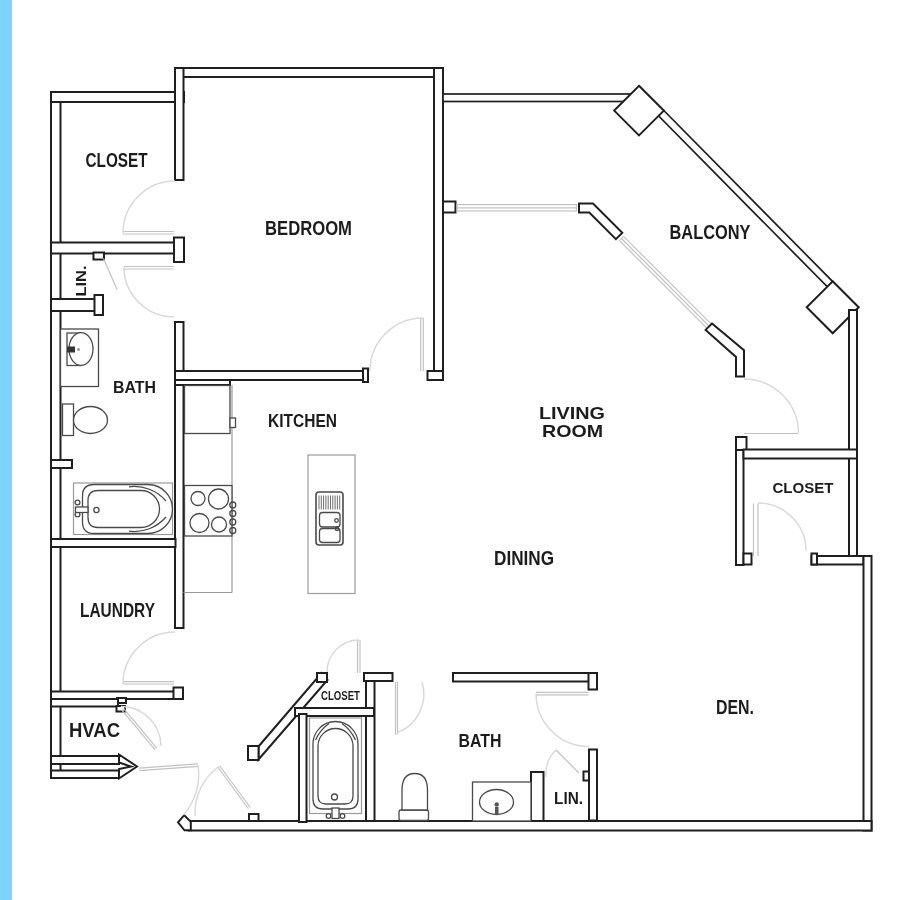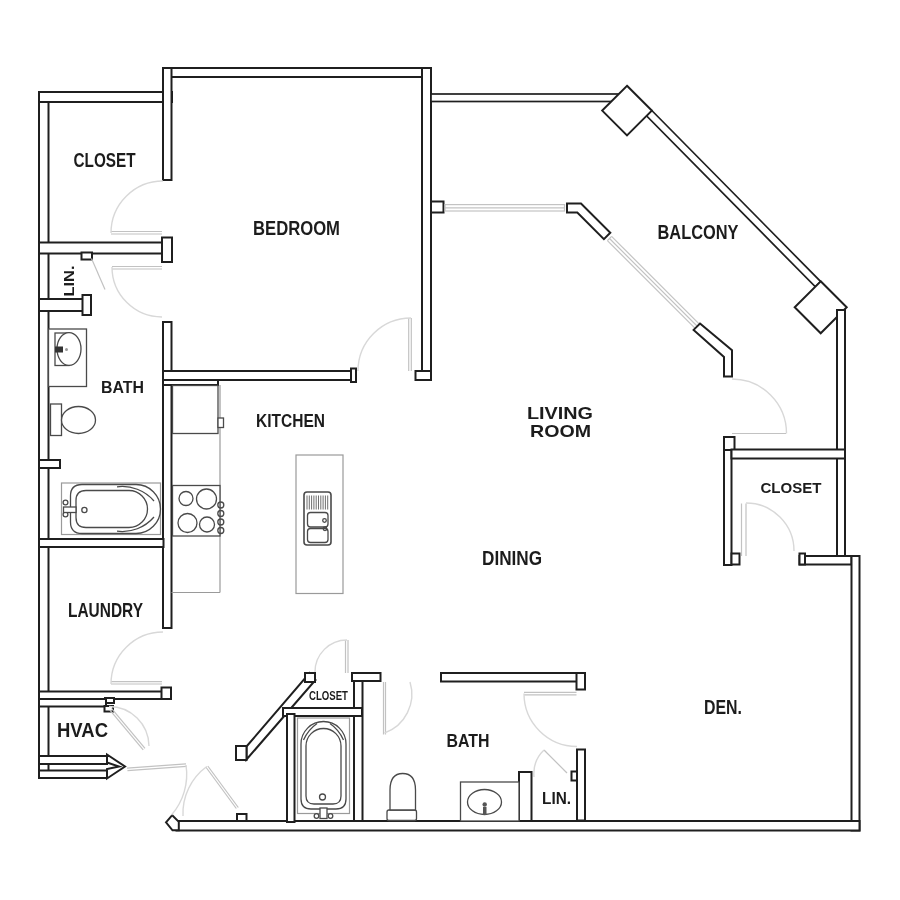--- a/index.html
+++ b/index.html
@@ -1,16 +1,16 @@
 <!DOCTYPE html>
 <html><head>
 <meta charset="utf-8">
 <style>
   html,body{margin:0;padding:0;background:#fff;}
-  .wrap{width:812px;height:900px;position:relative;background:#7dd3fc;}
+  .wrap{width:812px;height:900px;position:relative;background:#7dd3fc;padding-left:12px;}
   text{font-family:"Liberation Sans",sans-serif;font-weight:bold;fill:#1c1c1c;}
   .wall{fill:#fff;stroke:#1f1f1f;stroke-width:2;}
   .wallt{fill:#fff;stroke:#1f1f1f;stroke-width:1.7;}
   .fix{fill:#fff;stroke:#4a4a4a;stroke-width:1.3;}
   .fixl{fill:none;stroke:#4a4a4a;stroke-width:1.3;}
   .cnt{fill:none;stroke:#9a9a9a;stroke-width:1.2;}
   .arc{fill:none;stroke:#d8d8d8;stroke-width:1.4;}
   .leaf{fill:none;stroke:#c2c2c2;stroke-width:1.2;}
   .win{fill:none;stroke:#c3c3c3;stroke-width:1.2;}
 </style>

